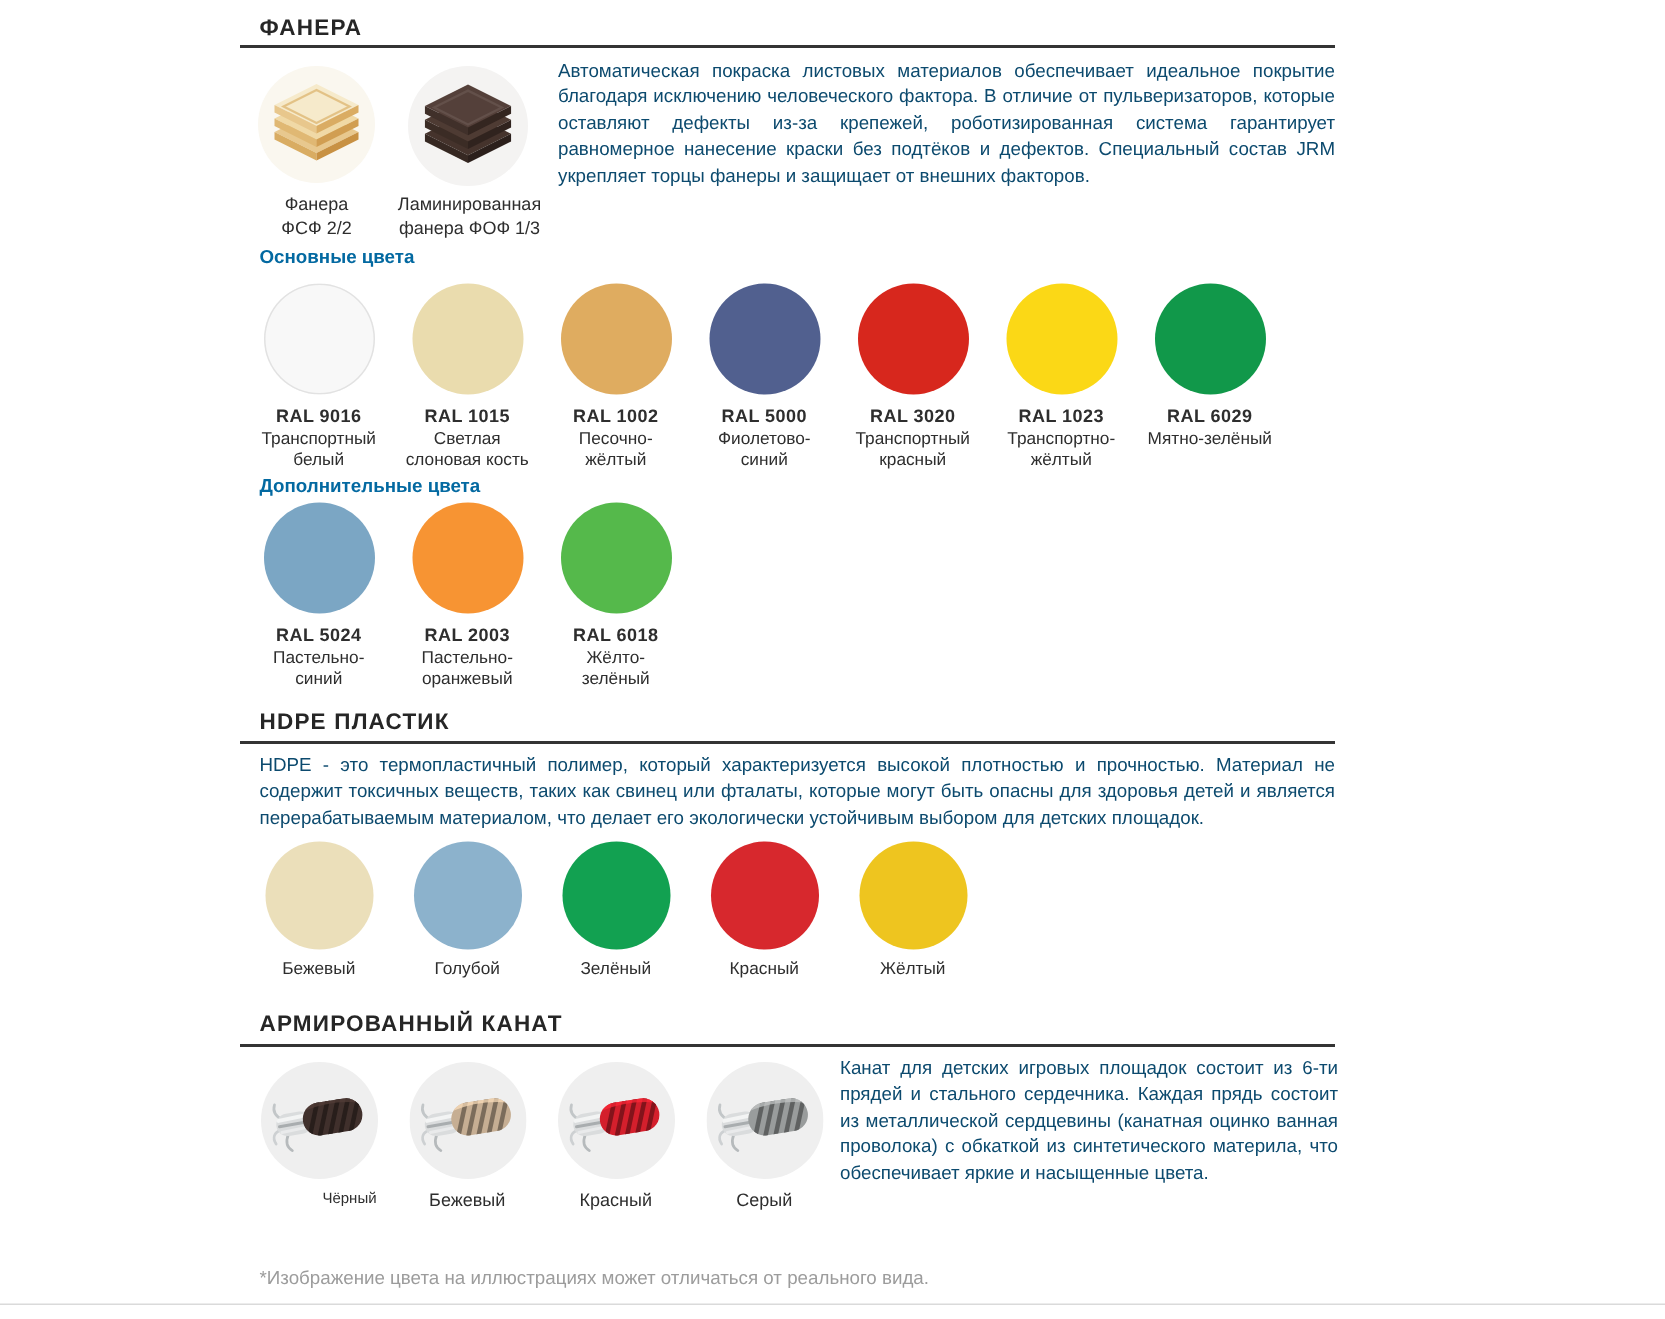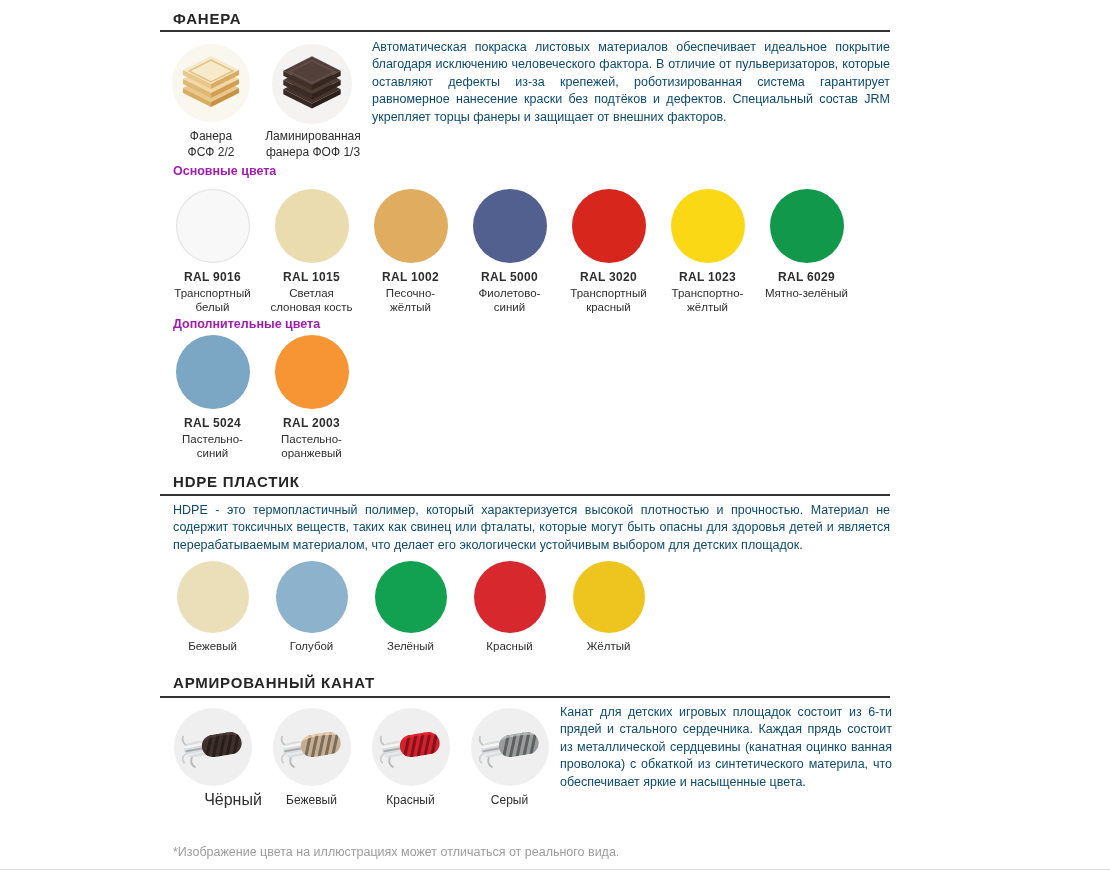--- a/index.html
+++ b/index.html
@@ -2,21 +2,21 @@
 <html><head>
 <meta charset="utf-8">
 <style>
   * { margin:0; padding:0; box-sizing:border-box; }
   html,body { width:1110px; height:879px; background:#ffffff;
     font-family:"Liberation Sans", sans-serif; position:relative; overflow:hidden; }
   .abs { position:absolute; }
   .section-title { font-size:15px; font-weight:700; color:#262626; letter-spacing:0.8px; }
   .rule { height:2px; background:#343434; }
   .desc { font-size:12.5px; line-height:17.4px; color:#0c4a6e; text-align:justify; }
-  .sub-label { font-size:12.5px; font-weight:700; color:#a21caf; }
+  .sub-label { font-size:12.5px; font-weight:700; color:#0369a1; }
   .swatch-row { display:flex; }
   .swatch { width:99px; display:flex; flex-direction:column; align-items:center; }
   .circle { width:74px; height:74px; border-radius:50%; }
   .circle-sm { width:72px; height:72px; }
   .rope-circle { width:78px; height:78px; background:transparent; }
   .swatch-code { font-size:12px; font-weight:700; color:#2e2e2e; margin-top:7px; letter-spacing:0.3px; }
   .swatch-name { font-size:11.5px; line-height:14px; color:#2e2e2e; text-align:center;
     white-space:pre-line; margin-top:2px; }
   .material-label { font-size:12px; line-height:16px; color:#2e2e2e; text-align:center; white-space:pre-line; }
   .footer-note { font-size:12.5px; color:#9c9c9c; }
@@ -121,20 +121,26 @@
       <div class="swatch-code">RAL 5024</div>
       <div class="swatch-name">Пастельно-
 синий</div>
     </div>
     <div class="swatch">
       <div class="circle" style="background: rgb(247, 148, 51);"></div>
       <div class="swatch-code">RAL 2003</div>
       <div class="swatch-name">Пастельно-
 оранжевый</div>
     </div>
+    <div class="swatch">
+      <div class="circle" style="background: rgb(85, 185, 75);"></div>
+      <div class="swatch-code">RAL 6018</div>
+      <div class="swatch-name">Жёлто-
+зелёный</div>
+    </div>
   </div>
 
 <div class="abs section-title" style="left:173px; top:473px;">HDPE ПЛАСТИК</div>
 <div class="abs rule" style="left:160px; top:494px; width:730px;"></div>
 <div class="abs desc" style="left:173px; top:502px; width:717px;">HDPE - это термопластичный полимер, который характеризуется высокой плотностью и прочностью. Материал не содержит токсичных веществ, таких как свинец или фталаты, которые могут быть опасны для здоровья детей и является перерабатываемым материалом, что делает его экологически устойчивым выбором для детских площадок.</div>
 <div class="abs swatch-row" style="left:163px; top:561px;">
     <div class="swatch">
       <div class="circle circle-sm" style="background: rgb(235, 223, 186);"></div>
       <div class="swatch-name" style="margin-top: 6px;">Бежевый</div>
     </div>
@@ -179,21 +185,21 @@
     <g clip-path="url(#rc3-0)">
       <path d="M30 51 L40 25" stroke="#281e1b" stroke-width="3"></path>
       <path d="M37 51 L47 25" stroke="#281e1b" stroke-width="3"></path>
       <path d="M44 51 L54 25" stroke="#281e1b" stroke-width="3"></path>
       <path d="M51 51 L61 25" stroke="#281e1b" stroke-width="3"></path>
       <path d="M58 51 L68 25" stroke="#281e1b" stroke-width="3"></path>
       <path d="M28 30 Q48 25 68 30" stroke="#523d38" stroke-width="3" fill="none" opacity="0.7"></path>
     </g>
   </g>
         </svg></div>
-      <div class="swatch-name" style="margin-top: 7px; font-size: 16px; margin-left: 41px;">Чёрный</div>
+      <div class="swatch-name" style="margin-top: 7px; font-size: 10px; margin-left: 41px;">Чёрный</div>
     </div>
     <div class="swatch">
       <div class="circle rope-circle"><svg viewBox="0 0 78 78" width="78" height="78">
   <defs>
             <clipPath id="rc3-1">
               <rect x="28" y="27" width="40" height="22" rx="11"></rect>
             </clipPath>
           </defs>
   <circle cx="39" cy="39" r="39" fill="#EFEFEF"></circle>
   <g transform="rotate(-9 39 39)">

